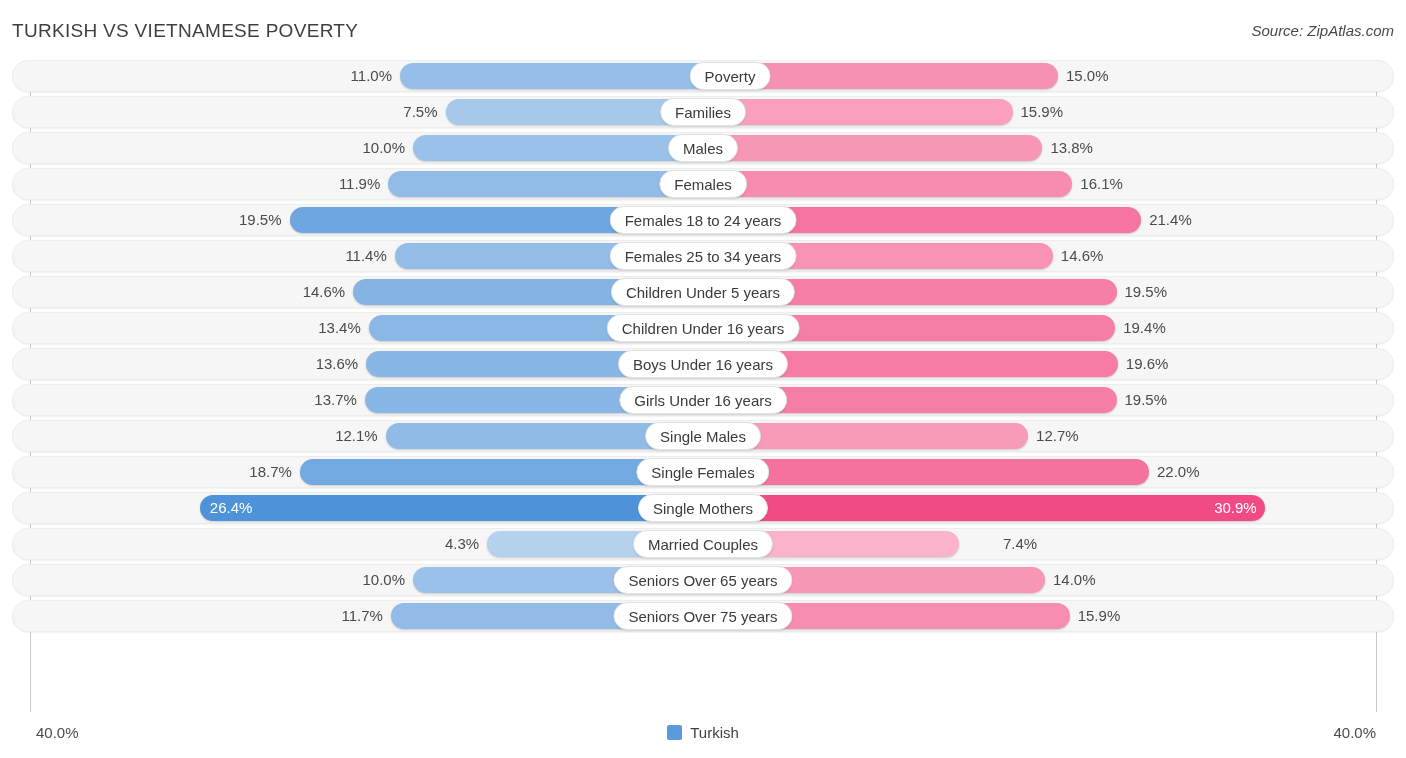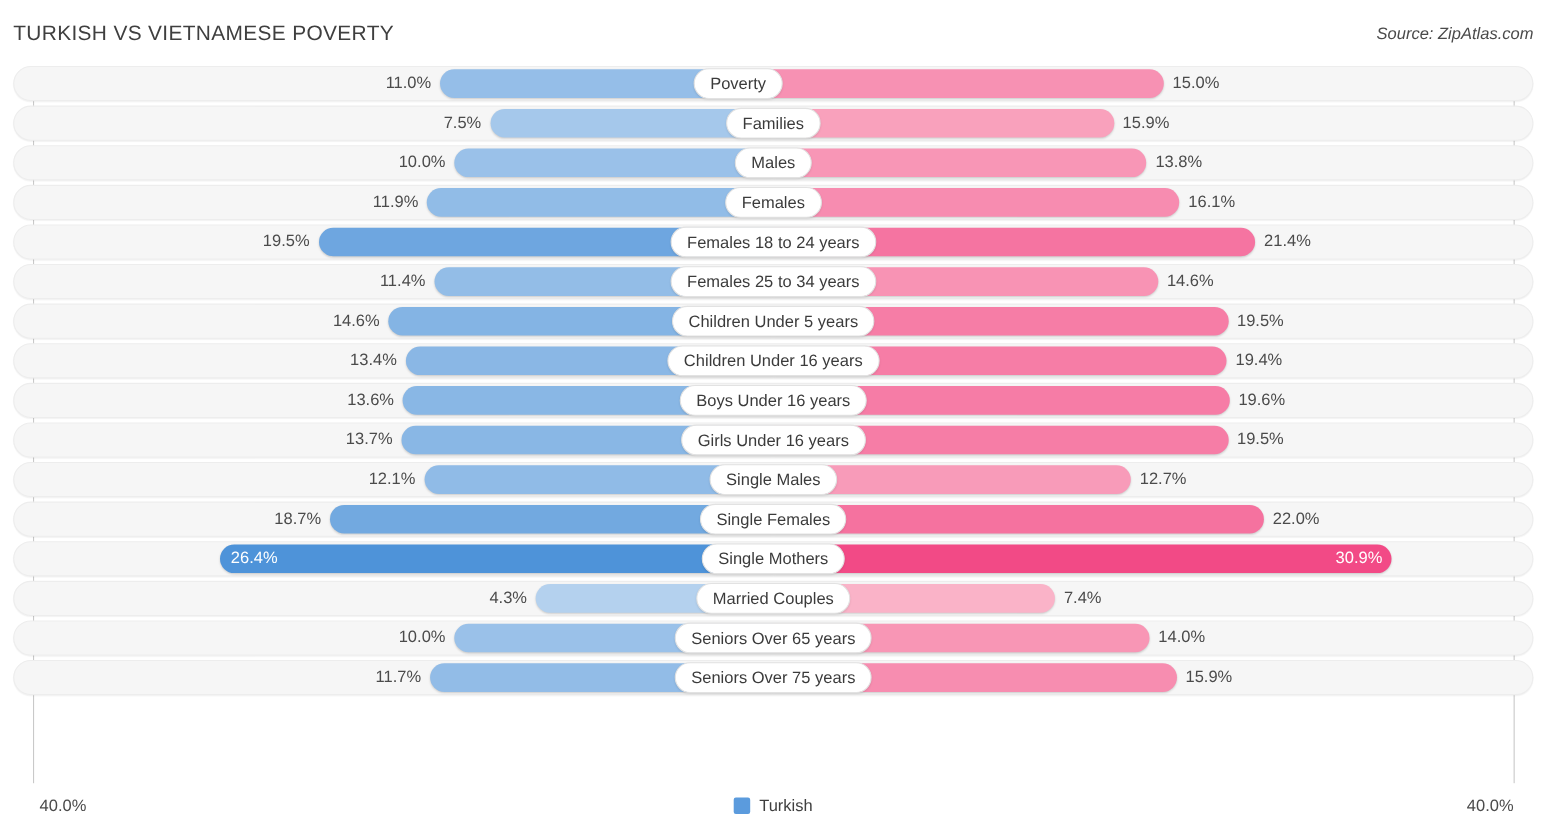--- a/index.html
+++ b/index.html
@@ -96,21 +96,21 @@
   <div class="plot">
     <div class="axis-line axis-left"></div>
     <div class="axis-line axis-right"></div>
     <div class="rows" id="rows">
         <div class="row">
           <div class="track"></div>
           <div class="bar bar-left" style="left: 400px; width: 303px; background: rgb(149, 190, 232);"></div>
           <div class="bar bar-right" style="left: 703px; width: 355px; background: rgb(247, 145, 179);"></div>
           <div class="val val-left" style="left: 322px; width: 70px;">11.0%</div>
           <div class="val val-right" style="left: 1066px; width: 70px;">15.0%</div>
-          <div class="center-label" style="left: 671px;">Poverty</div>
+          <div class="center-label" style="left: 730px;">Poverty</div>
         </div>
         <div class="row">
           <div class="track"></div>
           <div class="bar bar-left" style="left: 445.5px; width: 257.5px; background: rgb(165, 200, 235);"></div>
           <div class="bar bar-right" style="left: 703px; width: 309.5px; background: rgb(249, 161, 188);"></div>
           <div class="val val-left" style="left: 367.5px; width: 70px;">7.5%</div>
           <div class="val val-right" style="left: 1020.5px; width: 70px;">15.9%</div>
           <div class="center-label" style="left: 703px;">Families</div>
         </div>
         <div class="row">
@@ -199,21 +199,21 @@
           <div class="bar bar-right" style="left: 703px; width: 561.7px; background: rgb(242, 74, 134);"></div>
           <div class="val val-left inside" style="left: 209.8px; width: 70px; text-align: left;">26.4%</div>
           <div class="val val-right inside" style="left: 1186.7px; width: 70px; text-align: right;">30.9%</div>
           <div class="center-label" style="left: 703px;">Single Mothers</div>
         </div>
         <div class="row">
           <div class="track"></div>
           <div class="bar bar-left" style="left: 487.1px; width: 215.9px; background: rgb(180, 209, 238);"></div>
           <div class="bar bar-right" style="left: 703px; width: 256.2px; background: rgb(250, 179, 200);"></div>
           <div class="val val-left" style="left: 409.1px; width: 70px;">4.3%</div>
-          <div class="val val-right" style="left: 967.2px; width: 70px;">7.4%</div>
+          <div class="val val-right" style="left: 967.2px; width: 70px; text-align: right;">7.4%</div>
           <div class="center-label" style="left: 703px;">Married Couples</div>
         </div>
         <div class="row">
           <div class="track"></div>
           <div class="bar bar-left" style="left: 413px; width: 290px; background: rgb(154, 193, 233);"></div>
           <div class="bar bar-right" style="left: 703px; width: 342px; background: rgb(248, 150, 181);"></div>
           <div class="val val-left" style="left: 335px; width: 70px;">10.0%</div>
           <div class="val val-right" style="left: 1053px; width: 70px;">14.0%</div>
           <div class="center-label" style="left: 703px;">Seniors Over 65 years</div>
         </div>

